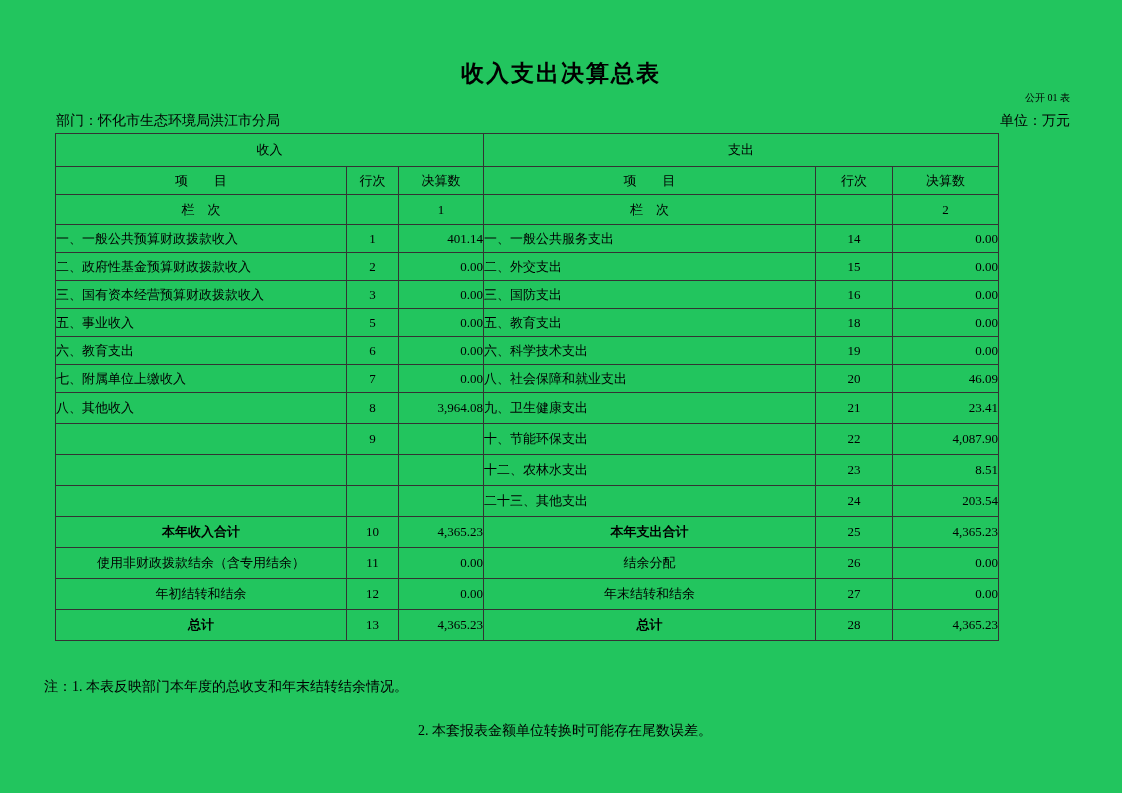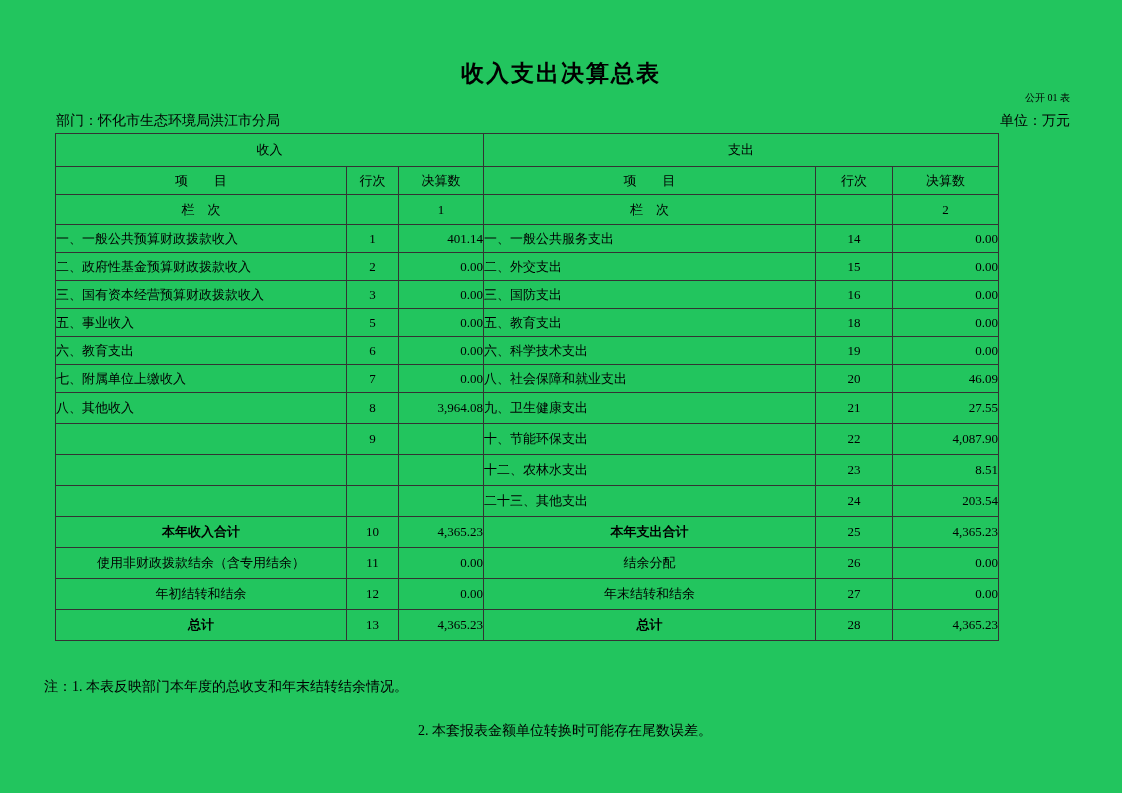--- a/index.html
+++ b/index.html
@@ -144,21 +144,21 @@
         <td class="item">八、社会保障和就业支出</td>
         <td class="line">20</td>
         <td class="amt">46.09</td>
       </tr>
       <tr class="r-lg">
         <td class="item">八、其他收入</td>
         <td class="line">8</td>
         <td class="amt">3,964.08</td>
         <td class="item">九、卫生健康支出</td>
         <td class="line">21</td>
-        <td class="amt">27.55</td>
+        <td class="amt">23.41</td>
       </tr>
       <tr class="r-lg">
         <td class="item"></td>
         <td class="line">9</td>
         <td class="amt"></td>
         <td class="item">十、节能环保支出</td>
         <td class="line">22</td>
         <td class="amt">4,087.90</td>
       </tr>
       <tr class="r-lg">

